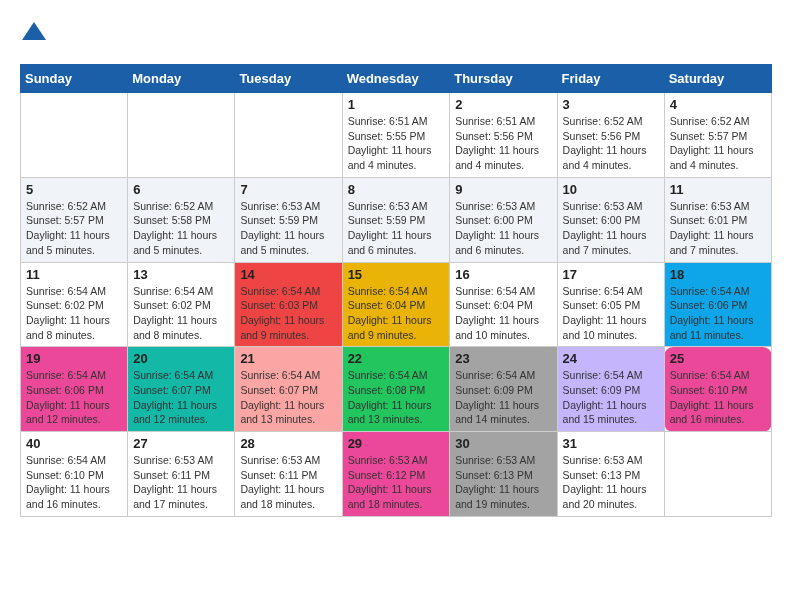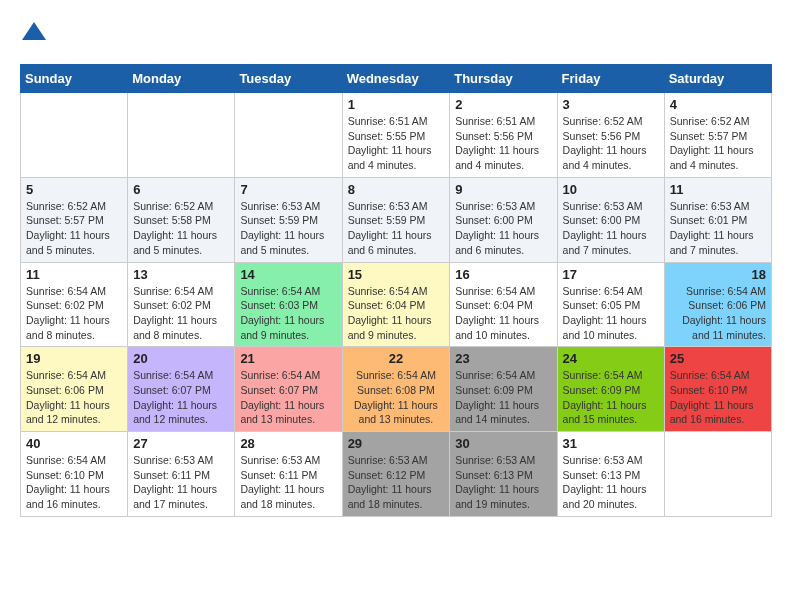--- a/index.html
+++ b/index.html
@@ -208,89 +208,89 @@
           <div class="day-info" style="white-space: pre-wrap;">Sunrise: 6:54 AM
 Sunset: 6:02 PM
 Daylight: 11 hours and 8 minutes.</div>
         </td>
         <td style="background: rgb(255, 255, 255);">
           <span class="day-number">13</span>
           <div class="day-info" style="white-space: pre-wrap;">Sunrise: 6:54 AM
 Sunset: 6:02 PM
 Daylight: 11 hours and 8 minutes.</div>
         </td>
-        <td style="background: #86efac;">
+        <td style="background: #ef4444;">
           <span class="day-number">14</span>
           <div class="day-info" style="white-space: pre-wrap;">Sunrise: 6:54 AM
 Sunset: 6:03 PM
 Daylight: 11 hours and 9 minutes.</div>
         </td>
-        <td style="background: #fef9c3;">
+        <td style="background: #eab308;">
           <span class="day-number">15</span>
           <div class="day-info" style="white-space: pre-wrap;">Sunrise: 6:54 AM
 Sunset: 6:04 PM
 Daylight: 11 hours and 9 minutes.</div>
         </td>
         <td style="background: rgb(255, 255, 255);">
           <span class="day-number">16</span>
           <div class="day-info" style="white-space: pre-wrap;">Sunrise: 6:54 AM
 Sunset: 6:04 PM
 Daylight: 11 hours and 10 minutes.</div>
         </td>
         <td style="background: rgb(255, 255, 255);">
           <span class="day-number">17</span>
           <div class="day-info" style="white-space: pre-wrap;">Sunrise: 6:54 AM
 Sunset: 6:05 PM
 Daylight: 11 hours and 10 minutes.</div>
         </td>
-        <td style="background: #7dd3fc; text-align: right;">
+        <td style="background: #0ea5e9;">
           <span class="day-number">18</span>
           <div class="day-info" style="white-space: pre-wrap;">Sunrise: 6:54 AM
 Sunset: 6:06 PM
 Daylight: 11 hours and 11 minutes.</div>
         </td>
       </tr>
       <tr class="week-row">
-        <td style="background: #fef9c3;">
+        <td style="background: #ec4899;">
           <span class="day-number">19</span>
           <div class="day-info" style="white-space: pre-wrap;">Sunrise: 6:54 AM
 Sunset: 6:06 PM
 Daylight: 11 hours and 12 minutes.</div>
         </td>
-        <td style="background: #c4b5fd;">
+        <td style="background: #14b8a6;">
           <span class="day-number">20</span>
           <div class="day-info" style="white-space: pre-wrap;">Sunrise: 6:54 AM
 Sunset: 6:07 PM
 Daylight: 11 hours and 12 minutes.</div>
         </td>
         <td style="background: #fca5a5;">
           <span class="day-number">21</span>
           <div class="day-info" style="white-space: pre-wrap;">Sunrise: 6:54 AM
 Sunset: 6:07 PM
 Daylight: 11 hours and 13 minutes.</div>
         </td>
-        <td style="background: #fdba74; text-align: center;">
+        <td style="background: #22c55e;">
           <span class="day-number">22</span>
           <div class="day-info" style="white-space: pre-wrap;">Sunrise: 6:54 AM
 Sunset: 6:08 PM
 Daylight: 11 hours and 13 minutes.</div>
         </td>
         <td style="background: #a3a3a3;">
           <span class="day-number">23</span>
           <div class="day-info" style="white-space: pre-wrap;">Sunrise: 6:54 AM
 Sunset: 6:09 PM
 Daylight: 11 hours and 14 minutes.</div>
         </td>
-        <td style="background: #84cc16;">
+        <td style="background: #c4b5fd;">
           <span class="day-number">24</span>
           <div class="day-info" style="white-space: pre-wrap;">Sunrise: 6:54 AM
 Sunset: 6:09 PM
 Daylight: 11 hours and 15 minutes.</div>
         </td>
-        <td style="background: #ef4444;">
+        <td style="background: #ec4899; border-radius: 9px;">
           <span class="day-number">25</span>
           <div class="day-info" style="white-space: pre-wrap;">Sunrise: 6:54 AM
 Sunset: 6:10 PM
 Daylight: 11 hours and 16 minutes.</div>
         </td>
       </tr>
       <tr class="week-row">
         <td style="background: rgb(255, 255, 255);">
           <span class="day-number">40</span>
           <div class="day-info" style="white-space: pre-wrap;">Sunrise: 6:54 AM
@@ -302,21 +302,21 @@
           <div class="day-info" style="white-space: pre-wrap;">Sunrise: 6:53 AM
 Sunset: 6:11 PM
 Daylight: 11 hours and 17 minutes.</div>
         </td>
         <td style="background: rgb(255, 255, 255);">
           <span class="day-number">28</span>
           <div class="day-info" style="white-space: pre-wrap;">Sunrise: 6:53 AM
 Sunset: 6:11 PM
 Daylight: 11 hours and 18 minutes.</div>
         </td>
-        <td style="background: #a3a3a3; margin-left: 8px;">
+        <td style="background: #ec4899; margin-left: 8px;">
           <span class="day-number">29</span>
           <div class="day-info" style="white-space: pre-wrap;">Sunrise: 6:53 AM
 Sunset: 6:12 PM
 Daylight: 11 hours and 18 minutes.</div>
         </td>
         <td style="background: #a3a3a3;">
           <span class="day-number">30</span>
           <div class="day-info" style="white-space: pre-wrap;">Sunrise: 6:53 AM
 Sunset: 6:13 PM
 Daylight: 11 hours and 19 minutes.</div>

